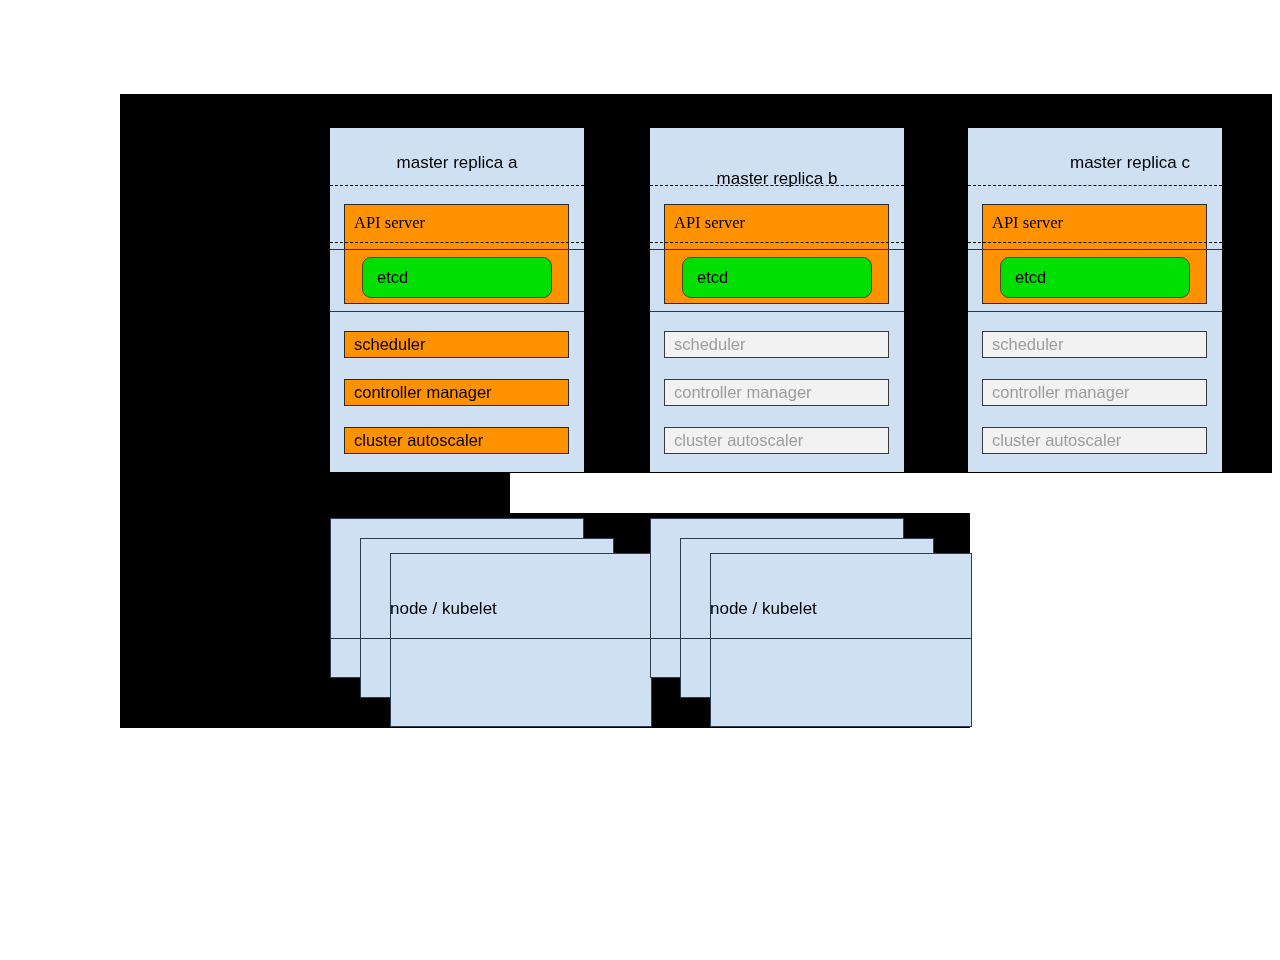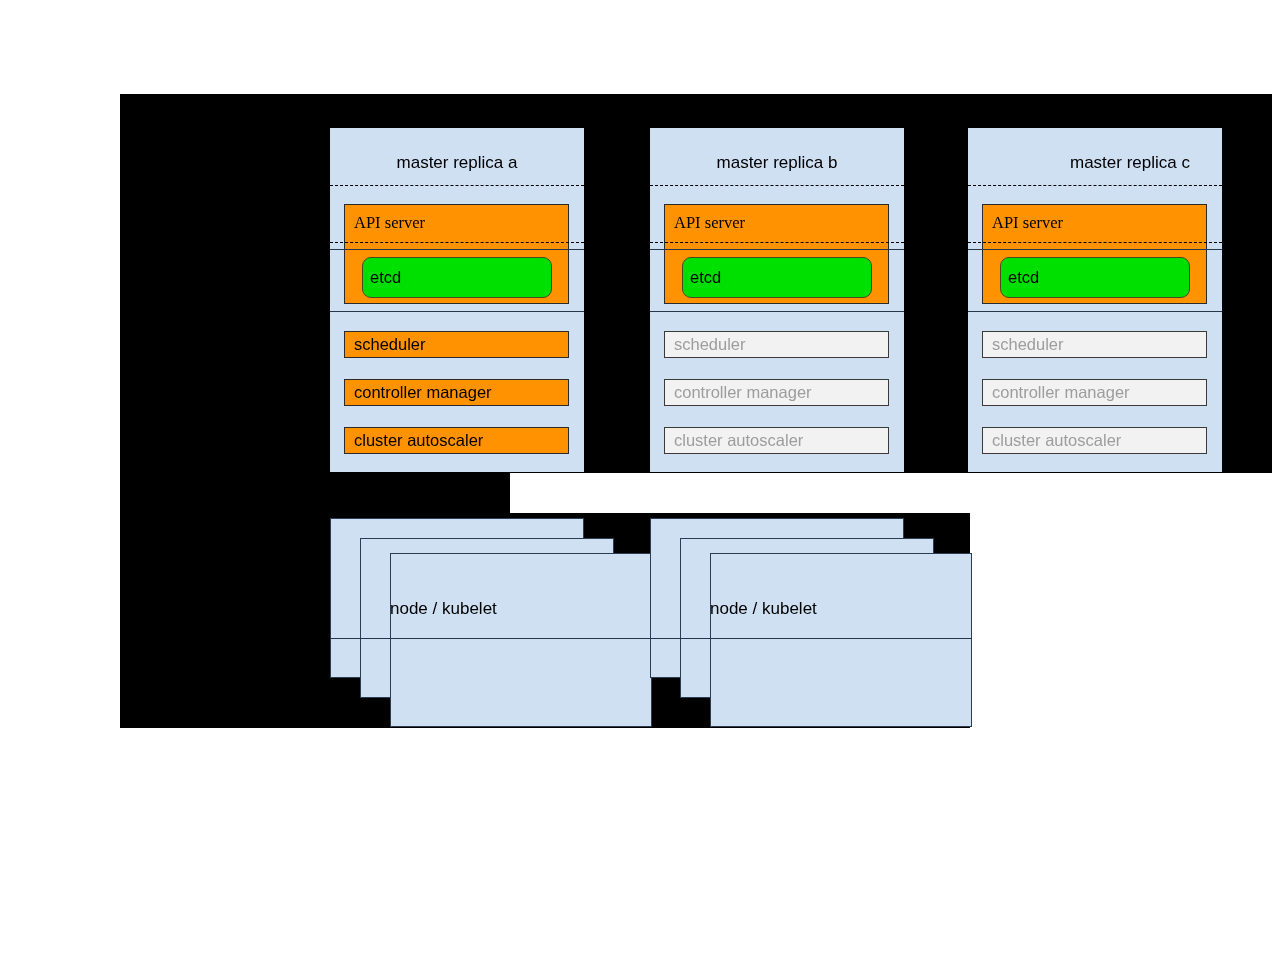--- a/index.html
+++ b/index.html
@@ -87,21 +87,21 @@
 
   
   .etcd {
     position: absolute;
     background: #00e000;
     border: 1px solid #4a4a22;
     border-radius: 9px;
     box-sizing: border-box;
     display: flex;
     align-items: center;
-    padding-left: 7px;
+    padding-left: 14px;
     font-size: 16.5px;
     color: #000000;
     line-height: 1;
   }
 
   
   .node-card {
     position: absolute;
     background: #cfe0f3;
     border: 1px solid #2b3d52;
@@ -143,21 +143,21 @@
     <span>scheduler</span>
   </div>
   <div class="comp active" style="left:344px; top:379px; width:225px; height:27px;">
     <span>controller manager</span>
   </div>
   <div class="comp active" style="left:344px; top:427px; width:225px; height:27px;">
     <span>cluster autoscaler</span>
   </div>
 
   <div class="replica" style="left:650px; top:128px; width:254px; height:344px;">
-    <div class="replica-title" style="top:25px;">master replica b</div>
+    <div class="replica-title" style="top:41px;">master replica b</div>
   </div>
   <div class="dash-line" style="left:650px; top:185px; width:254px;"></div>
 
   <div class="comp apiserver" style="left:664px; top:204px; width:225px; height:100px;">
     <span>API server</span>
   </div>
   <div class="dash-line" style="left:650px; top:242px; width:254px;"></div>
   <div class="solid-line" style="left:650px; top:249px; width:254px;"></div>
   <div class="etcd" style="left:682px; top:257px; width:190px; height:41px;">
     <span>etcd</span>

